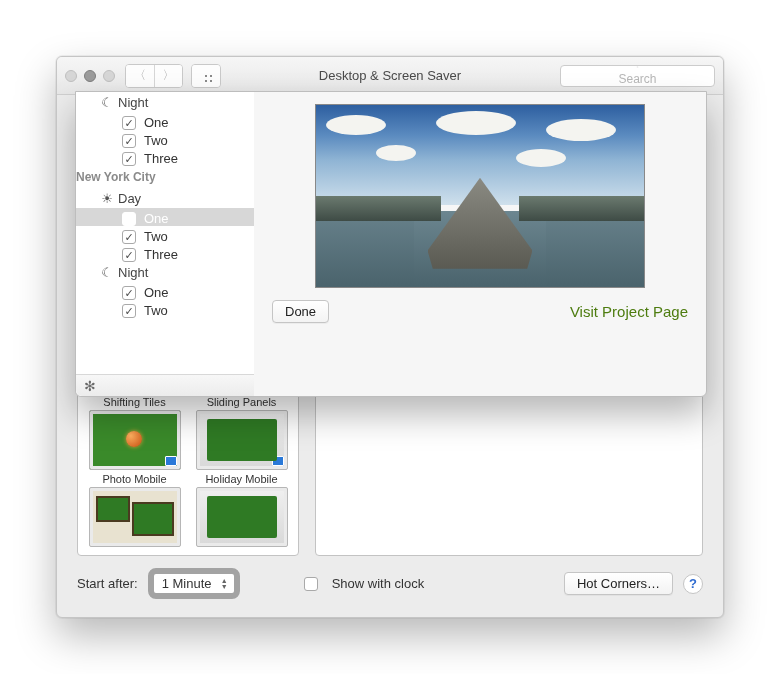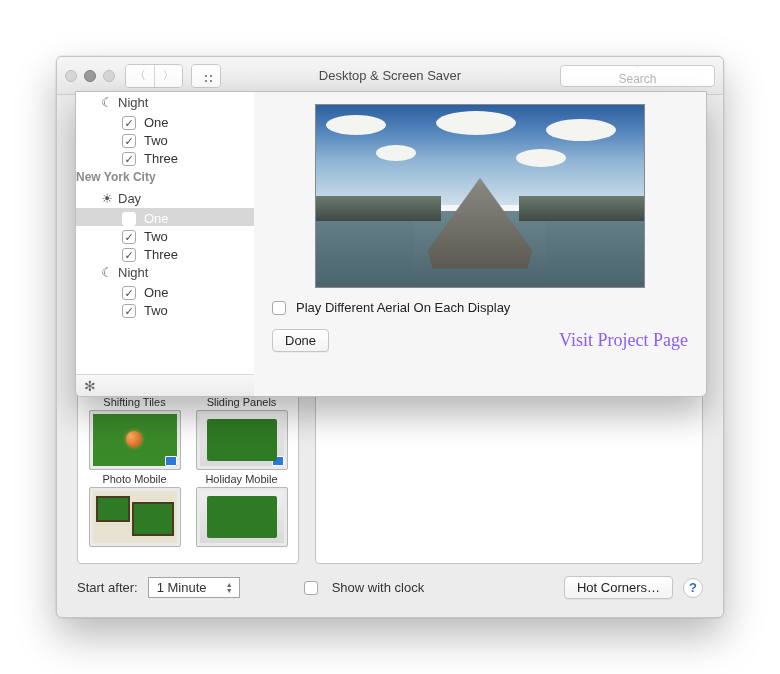--- a/index.html
+++ b/index.html
@@ -128,21 +128,21 @@
     padding: 3px 12px;
     font-size: 13px;
     color: #222;
     box-shadow: 0 1px 0 rgba(0,0,0,0.04);
   }
   .bottom-row {
     display: flex; align-items: center; gap: 10px;
     padding-top: 12px;
   }
   .select {
-    background: #fff; border: 1px solid #a3a3a3; border-radius: 0;
+    background: #fff; border: 6px solid #a3a3a3; border-radius: 8px;
     padding: 2px 6px 2px 8px; font-size: 13px;
     display: inline-flex; align-items: center; gap: 6px;
     min-width: 92px; justify-content: space-between;
   }
   .stepper { display:flex; flex-direction:column; line-height:6px; font-size:7px; color:#666; }
   .checkbox {
     width: 14px; height: 14px; border: 1px solid #a9a9a9; border-radius: 3px;
     background: #fff; display: inline-flex; align-items: center; justify-content: center;
     margin-right: 4px;
   }
@@ -213,21 +213,21 @@
   .water { position:absolute; background: linear-gradient(#6c8690,#4a636c); }
   .city {
     position:absolute; left:34%; right:34%; top:40%; bottom:10%;
     background: linear-gradient(#8a8a82,#5a5a52);
     clip-path: polygon(50% 0, 100% 80%, 95% 100%, 5% 100%, 0 80%);
   }
   .sheet-controls { margin-top: 12px; display:flex; flex-direction:column; gap:14px; }
   .sheet-row { display:flex; align-items:center; gap:6px; font-size:13px; color:#222; }
   .sheet-actions { display:flex; align-items:center; justify-content:space-between; }
   .link { color:#146d9e; }
-  a.link { color:#8b5cf6; text-decoration:none; font-size:18px;font-family:Liberation Serif, serif; }
+  a.link { color:#4d7c0f; text-decoration:none; font-size:15px; }
 </style>
 </head>
 <body>
 
 <div class="window">
 
   <div class="titlebar">
     <div class="traffic">
       <span></span>
       <span class="active"></span>
@@ -386,24 +386,20 @@
           <div class="cloud" style="width:40px;height:16px;left:60px;top:40px"></div>
           <div class="cloud" style="width:50px;height:18px;left:200px;top:44px"></div>
           <div class="water" style="inset:58% 0 0 0"></div>
           <div class="water" style="left:0;right:70%;top:52%;bottom:0"></div>
           <div class="water" style="left:70%;right:0;top:52%;bottom:0"></div>
           <div class="land" style="inset:50% 62% 36% 0"></div>
           <div class="land" style="inset:50% 0 36% 62%"></div>
           <div class="city"></div>
         </div>
         <div class="sheet-controls">
-          <div class="sheet-row">
-            <span class="checkbox"></span>
-            <span>Play Different Aerial On Each Display</span>
-          </div>
           <div class="sheet-actions">
             <button class="btn">Done</button>
             <a href="#" class="link">Visit Project Page</a>
           </div>
         </div>
       </div>
     </div>
   </div>
 
 </div>

